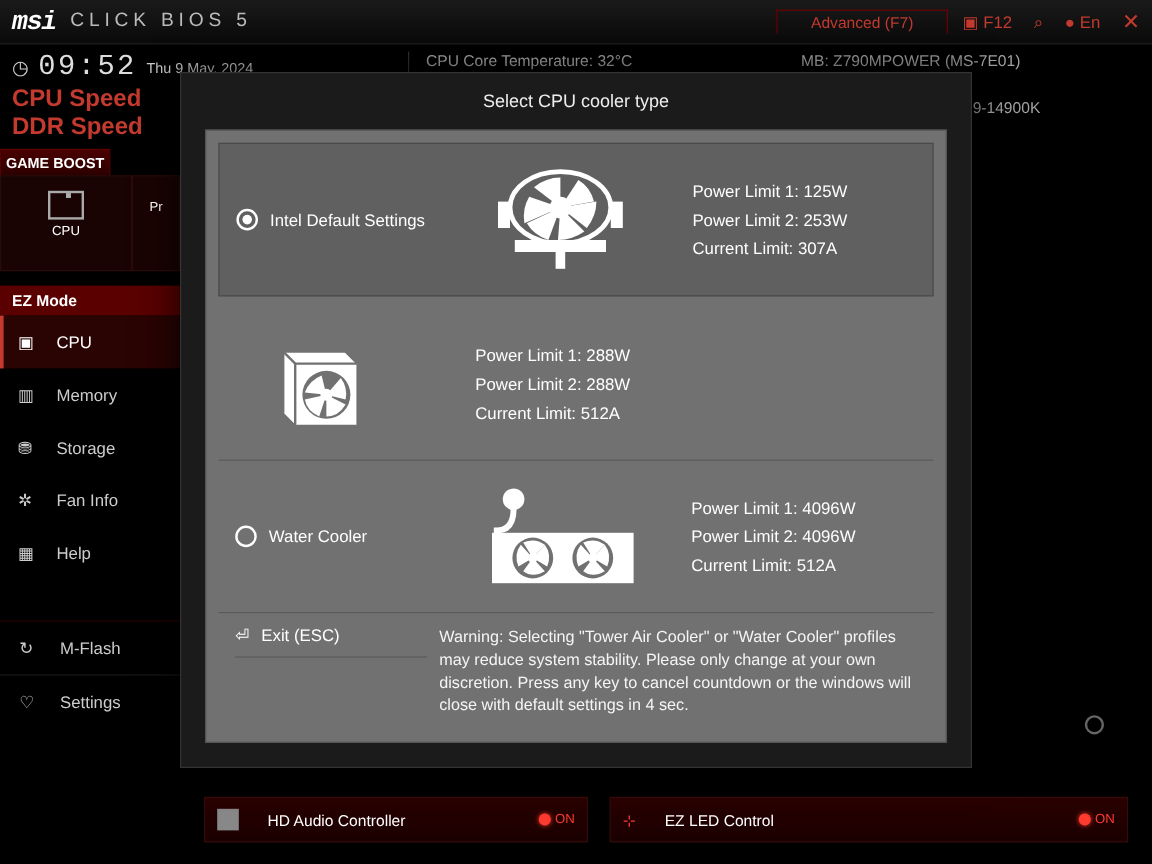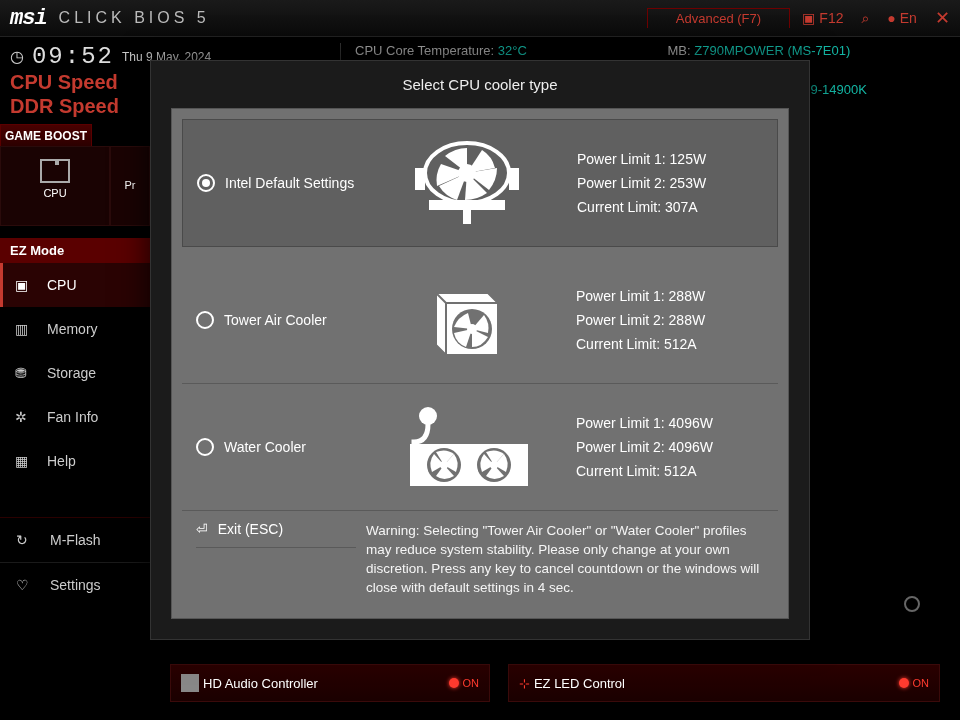--- a/index.html
+++ b/index.html
@@ -17,42 +17,42 @@
 
   .infostrip { display:flex; padding: 6px 10px 0 10px; border-top:1px solid #222;}
   .clockblock { width: 330px; }
   .clockrow { display:flex; align-items:center; gap:8px; color:#ccc;}
   .clockrow .time { font-family: "Courier New", monospace; font-size:24px; letter-spacing:2px; color:#ddd;}
   .clock-icon { font-size:16px;}
   .date { font-size:12px; }
   .speed { color:#c43a2f; font-size:20px; font-weight:bold; line-height:24px;}
 
   .sysinfo { flex:1; border-left:1px solid #333; padding-left:14px; font-size:13px; color:#aaa; display:grid; grid-template-columns: 1fr 1fr; gap:2px 30px;}
-  .sysinfo b { color:#14b8a6; font-weight:normal;}
+  .sysinfo b { color:#a3a3a3; font-weight:normal;}
 
   .gameboost-tab { position:absolute; top:124px; left:0; background:linear-gradient(#4a0000,#2a0000); padding:4px 4px; font-size:12px; font-weight:bold; border:1px solid #5a0000;}
 
   .main { position:absolute; top:146px; left:0; right:0; bottom:0; display:flex; }
   .iconrow { position:absolute; top:146px; left:0; height:80px; width:150px; display:flex;}
   .iconcell { flex:1; text-align:center; padding-top:12px; font-size:11px; border:1px solid #2a0b0b; background:#1a0303;}
   .iconcell .chip { width:30px; height:24px; margin:0 auto 4px; border:2px solid #aaa; position:relative;}
   .iconcell .chip:before,.iconcell .chip:after{content:"";position:absolute;width:4px;height:4px;background:#aaa;}
 
   .sidebar { width:150px; padding-top:92px; }
   .ezmode { background:#5a0000; padding:5px 10px; font-size:13px; font-weight:bold;}
   .sbitem { display:flex; align-items:center; gap:12px; padding:14px 12px; font-size:14px; color:#ccc; border-left:3px solid transparent;}
   .sbitem.active { background:#2a0303; border-left:3px solid #c43a2f; color:#fff;}
   .sbicon { width:20px; height:16px; display:inline-block;}
 
   .sbitem2 { display:flex; align-items:center; gap:14px; padding:14px 16px; font-size:14px; color:#ccc; border-top:1px solid #1a1a1a;}
   .sbbottom { border-top:1px solid #2a0000;}
 
   .content { flex:1; position:relative; }
   .bottom-panels { position:absolute; bottom:18px; left:20px; right:20px; display:flex; gap:18px;}
-  .panel { flex:1; background:linear-gradient(#2a0000,#1a0000); border:1px solid #3a0a0a; height:38px; display:flex; align-items:center; padding:0 10px; gap:4px; font-size:13px;}
+  .panel { flex:1; background:linear-gradient(#2a0000,#1a0000); border:1px solid #3a0a0a; height:38px; display:flex; align-items:center; padding:0 10px; gap:24px; font-size:13px;}
   .panel:first-child { flex: 0 0 auto; min-width: 320px; }
   .on-pill { margin-left:auto; display:inline-flex; align-items:center; gap:4px; font-size:11px; color:#ff3b2f;}
   .on-pill .dot { width:10px;height:10px;border-radius:50%;background:#ff3b2f; box-shadow:0 0 4px #ff3b2f;}
   .panel-icon { width:18px;height:18px; background:#888; display:inline-block;}
 
   .hwmon { position:absolute; bottom:70px; left:16px; font-size:14px; color:#ccc; display:flex; align-items:center; gap:12px; padding:12px 16px; width:220px;}
 
   .fav-off { position:absolute; bottom:108px; right:40px; width:16px;height:16px;border:2px solid #666;border-radius:50%;}
 
   
@@ -113,21 +113,21 @@
 </div>
 
 <div class="gameboost-tab">GAME BOOST</div>
 
 <div class="iconrow">
   <div class="iconcell">
     <div class="chip"></div>
     <div>CPU</div>
   </div>
   <div class="iconcell" style="flex:0 0 40px">
-    <div style="margin-top:20px">Pr</div>
+    <div style="margin-top:8px">Pr</div>
   </div>
 </div>
 
 <div class="main">
   <div class="sidebar">
     <div class="ezmode">EZ Mode</div>
     <div class="sbitem active">
       <span class="sbicon">▣</span>
       <span>CPU</span>
     </div>
@@ -214,24 +214,20 @@
         <rect x="66" y="72" width="8" height="14" fill="#fff"></rect>
       </svg>
       <div class="limits">
         <div>Power Limit 1: 125W</div>
         <div>Power Limit 2: 253W</div>
         <div>Current Limit: 307A</div>
       </div>
     </div>
 
     <div class="opt">
-      <div class="radio-label">
-        <span class="radio"></span>
-        <span>Tower Air Cooler</span>
-      </div>
       <svg class="cooler-svg" viewBox="0 0 140 90">
         <g fill="#fff" stroke="#717171" stroke-width="2">
           <path d="M40 18 L92 18 L102 28 L102 80 L50 80 L40 70 Z"></path>
           <path d="M50 80 L50 28 L102 28"></path>
           <path d="M50 28 L40 18"></path>
         </g>
         <circle cx="76" cy="54" r="20" fill="#717171"></circle>
         <g fill="#fff">
             <path d="M76 54 L88 40 Q94 48 92 58 Z"></path>
             <path d="M76 54 L92 62 Q86 72 76 72 Z"></path>

